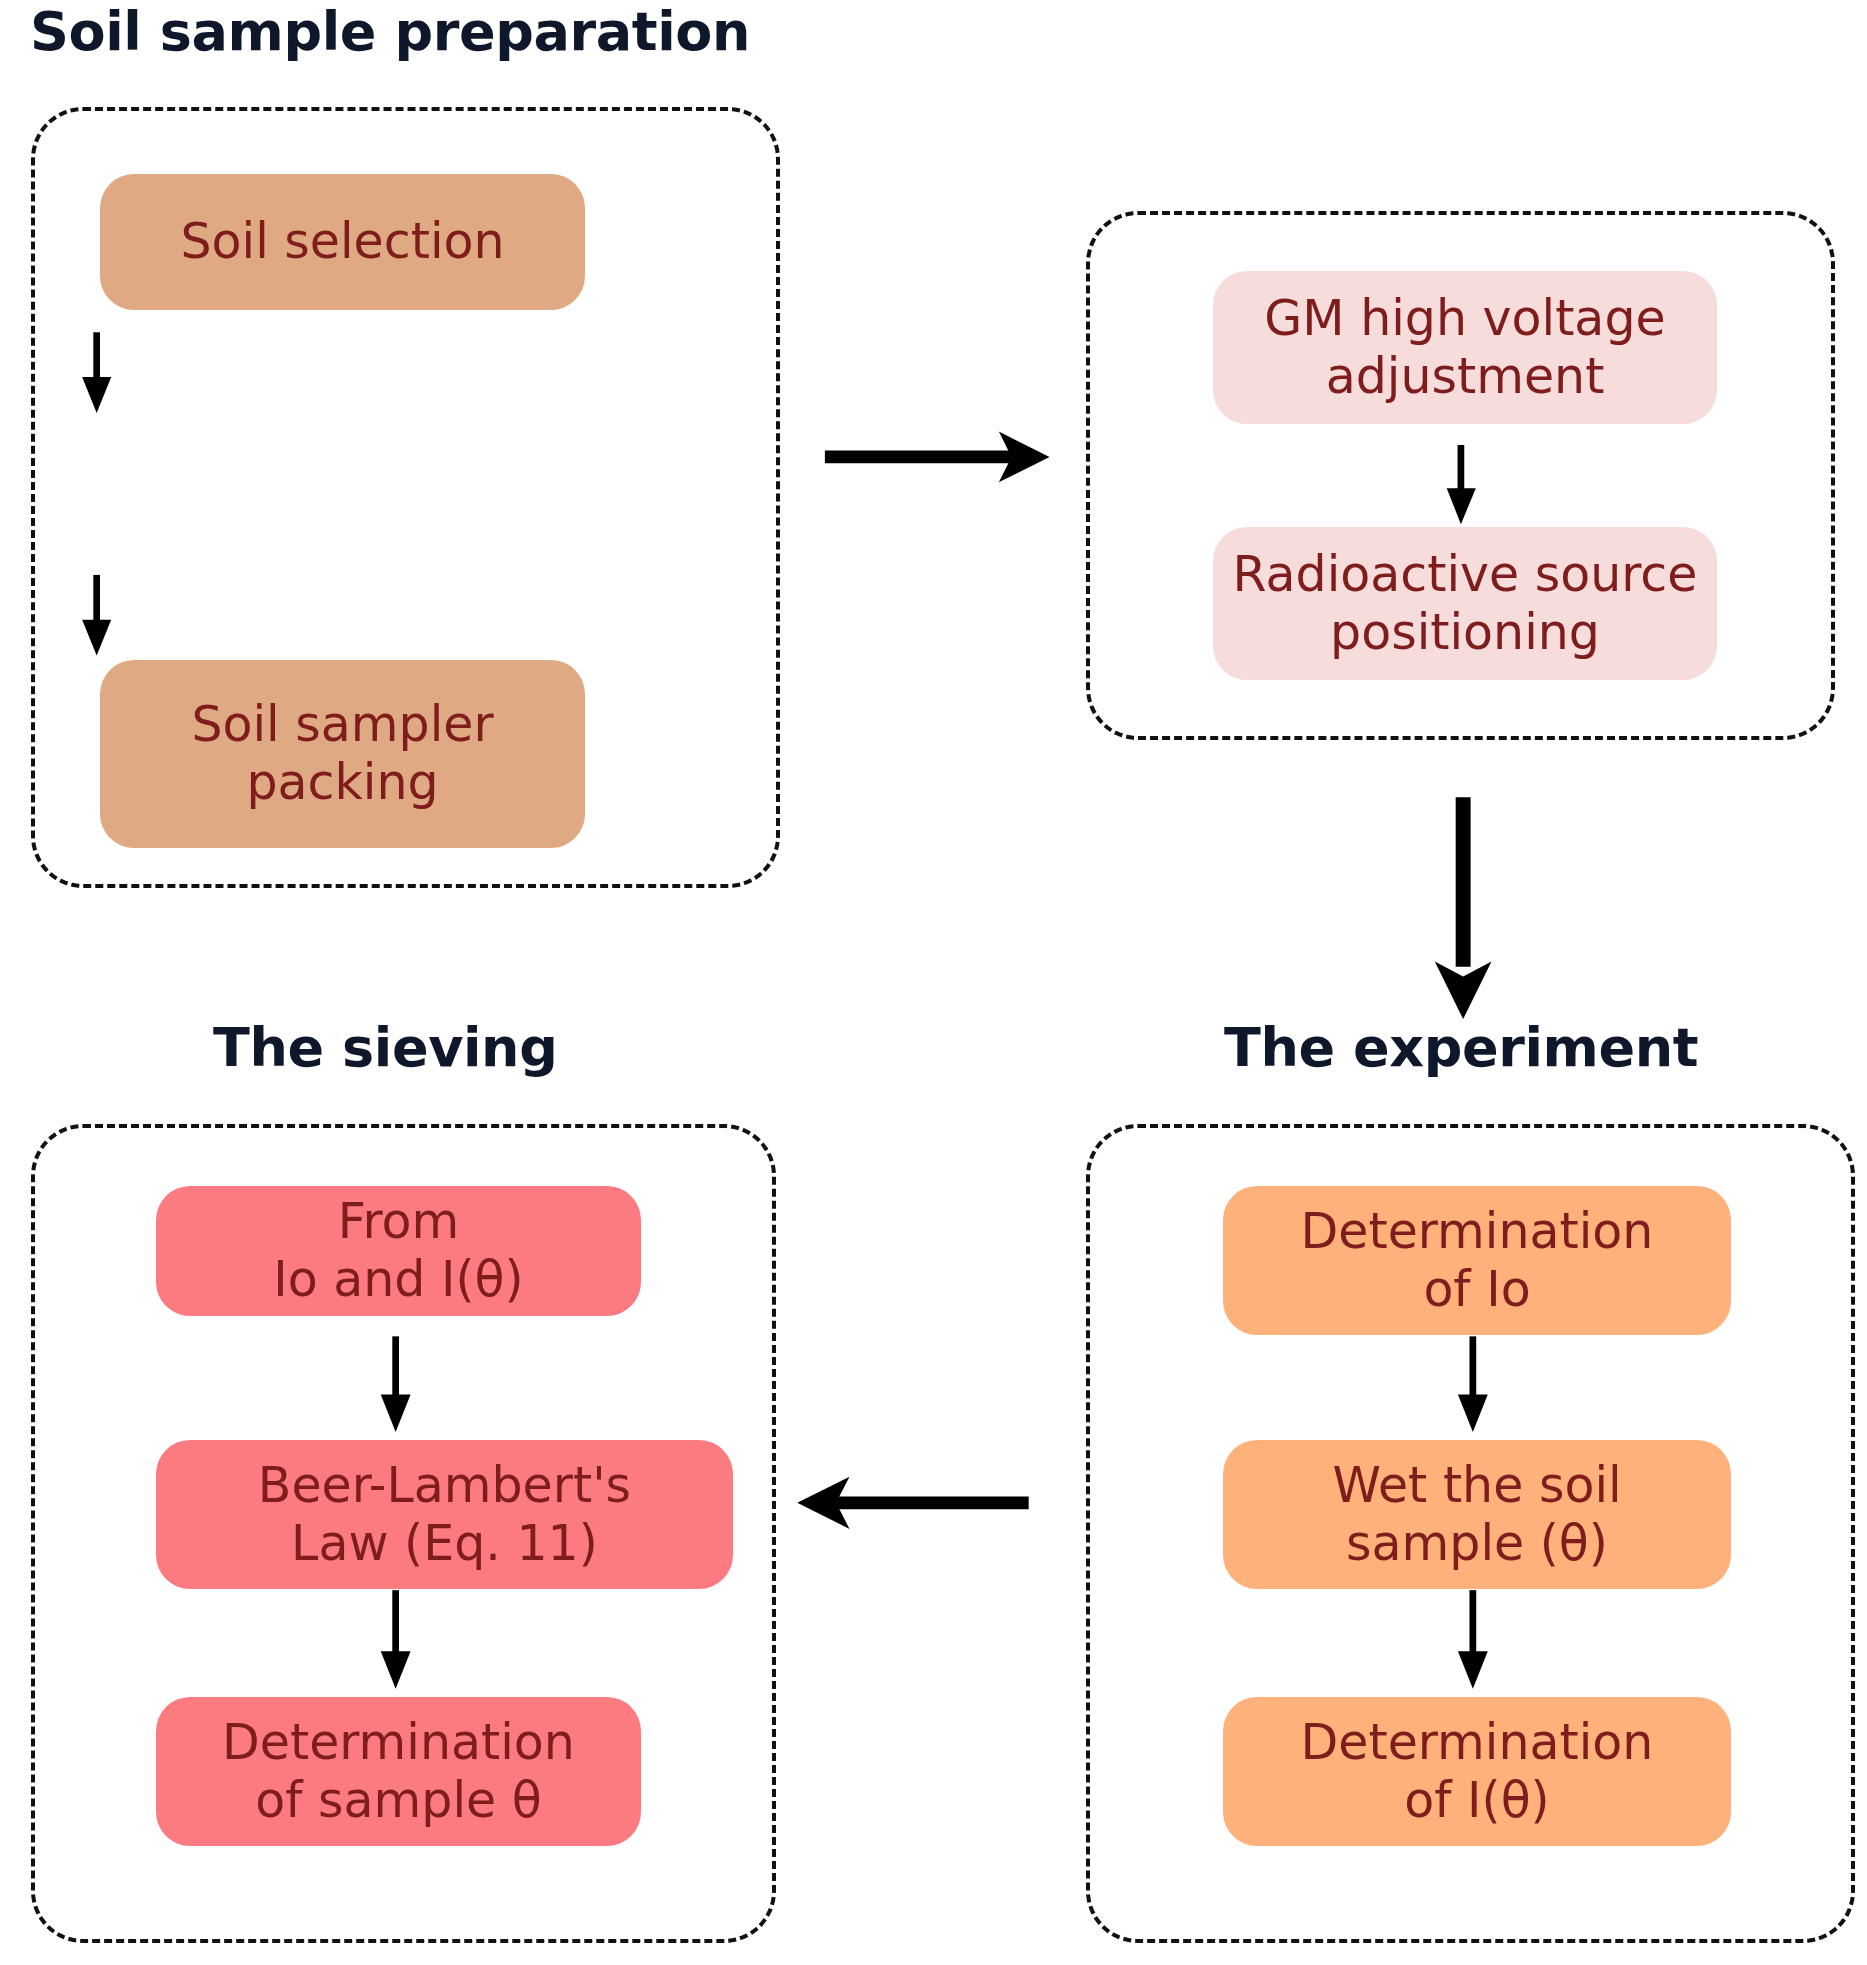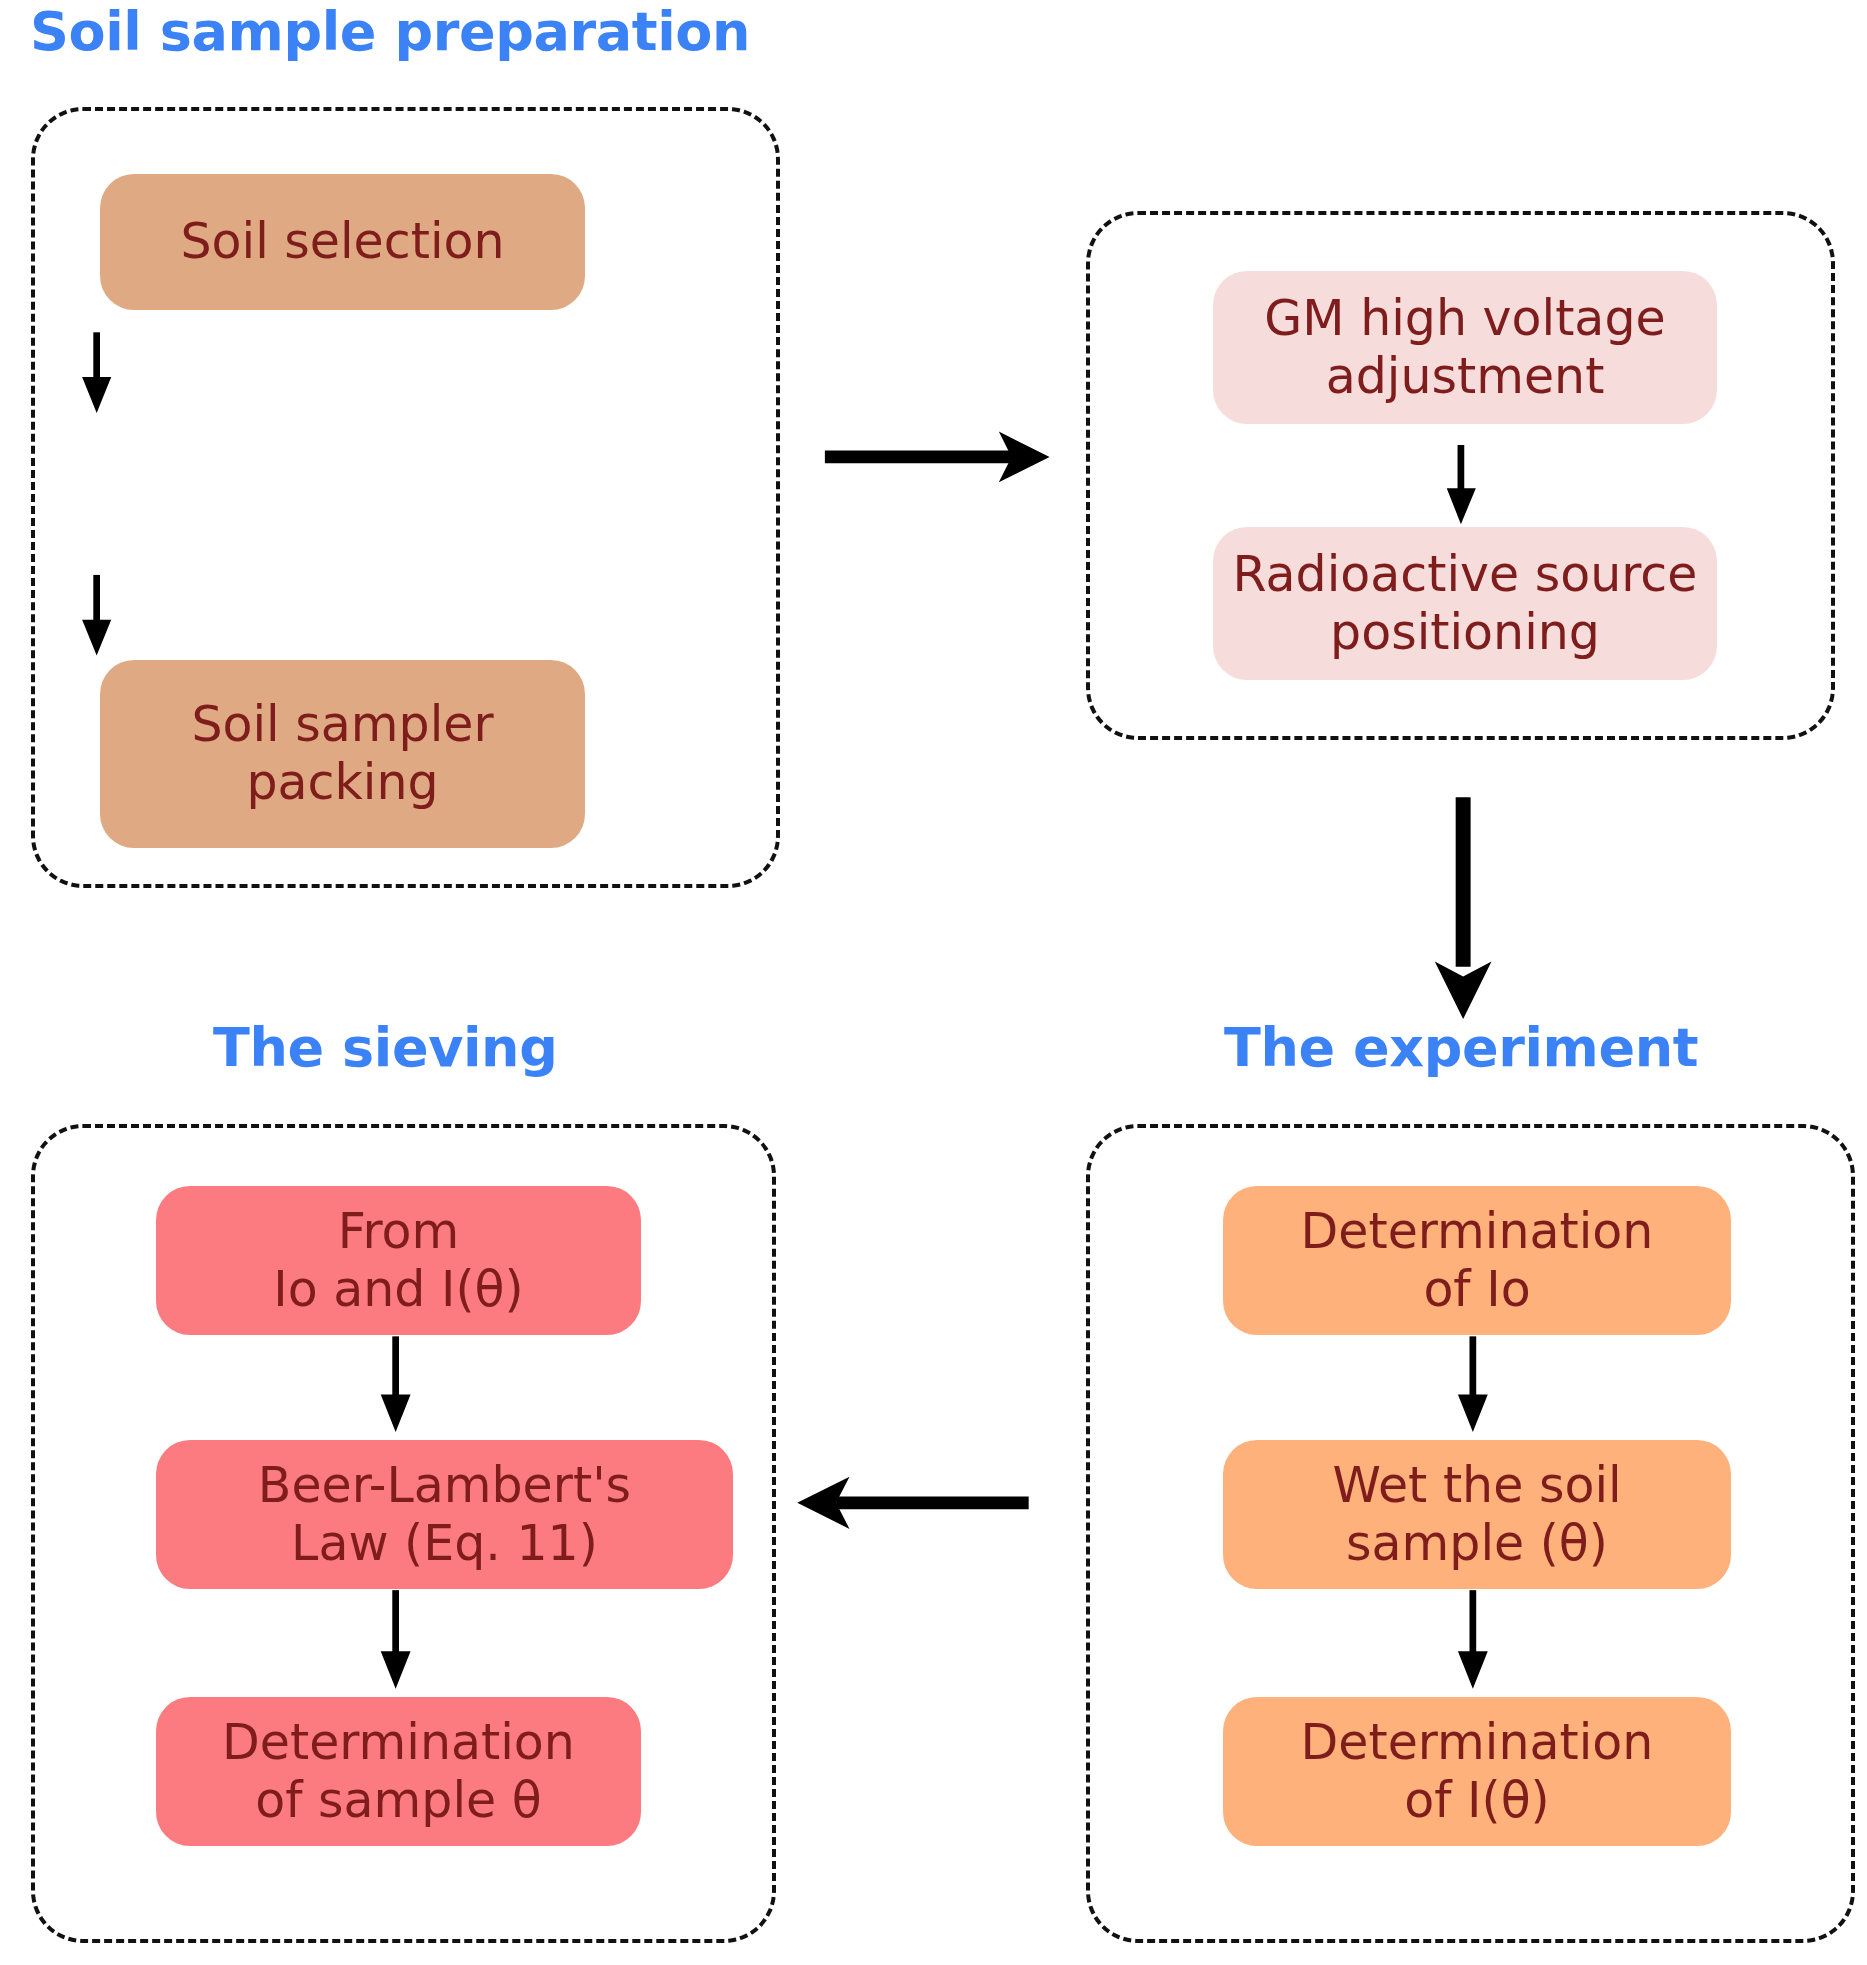--- a/index.html
+++ b/index.html
@@ -18,21 +18,21 @@
     overflow: hidden;
   }
 
   
   .section-title {
     position: absolute;
     font-family: "DejaVu Sans", sans-serif;
     font-weight: bold;
     font-size: 54px;
     line-height: 1;
-    color: #3b82f6;
+    color: #0f172a;
     white-space: nowrap;
     letter-spacing: -0.4px;
   }
 
   
   .group-box {
     position: absolute;
     box-sizing: border-box;
     border: 4.5px dashed #111111;
     border-radius: 52px;
@@ -88,21 +88,21 @@
   <div class="group-box" style="left:1086px; top:211px; width:749px; height:529px;">
     <div class="node pink" style="left: 123px; top: 56px; width: 504px; height: 153px; background: rgb(247, 220, 220);">GM high voltage
 adjustment</div>
     <div class="node pink" style="left: 123px; top: 312px; width: 504px; height: 153px; background: rgb(247, 220, 220);">Radioactive source
 positioning</div>
   </div>
 
   <div class="section-title" style="left:213px; top:1021px;">The sieving</div>
 
   <div class="group-box" style="left:31px; top:1124px; width:745px; height:819px;">
-    <div class="node salmon" style="left: 121px; top: 58px; width: 485px; height: 149px; background: rgb(251, 123, 128);">From
+    <div class="node salmon" style="left: 121px; top: 58px; width: 485px; height: 130px; background: rgb(251, 123, 128);">From
 Io and I(θ)</div>
     <div class="node salmon" style="left: 121px; top: 312px; width: 577px; height: 149px; background: rgb(251, 123, 128);">Beer-Lambert's
 Law (Eq. 11)</div>
     <div class="node salmon" style="left: 121px; top: 569px; width: 485px; height: 149px; background: rgb(251, 123, 128);">Determination
 of sample θ</div>
   </div>
 
   <div class="section-title" style="left:1224px; top:1021px;">The experiment</div>
 
   <div class="group-box" style="left:1086px; top:1124px; width:769px; height:819px;">

